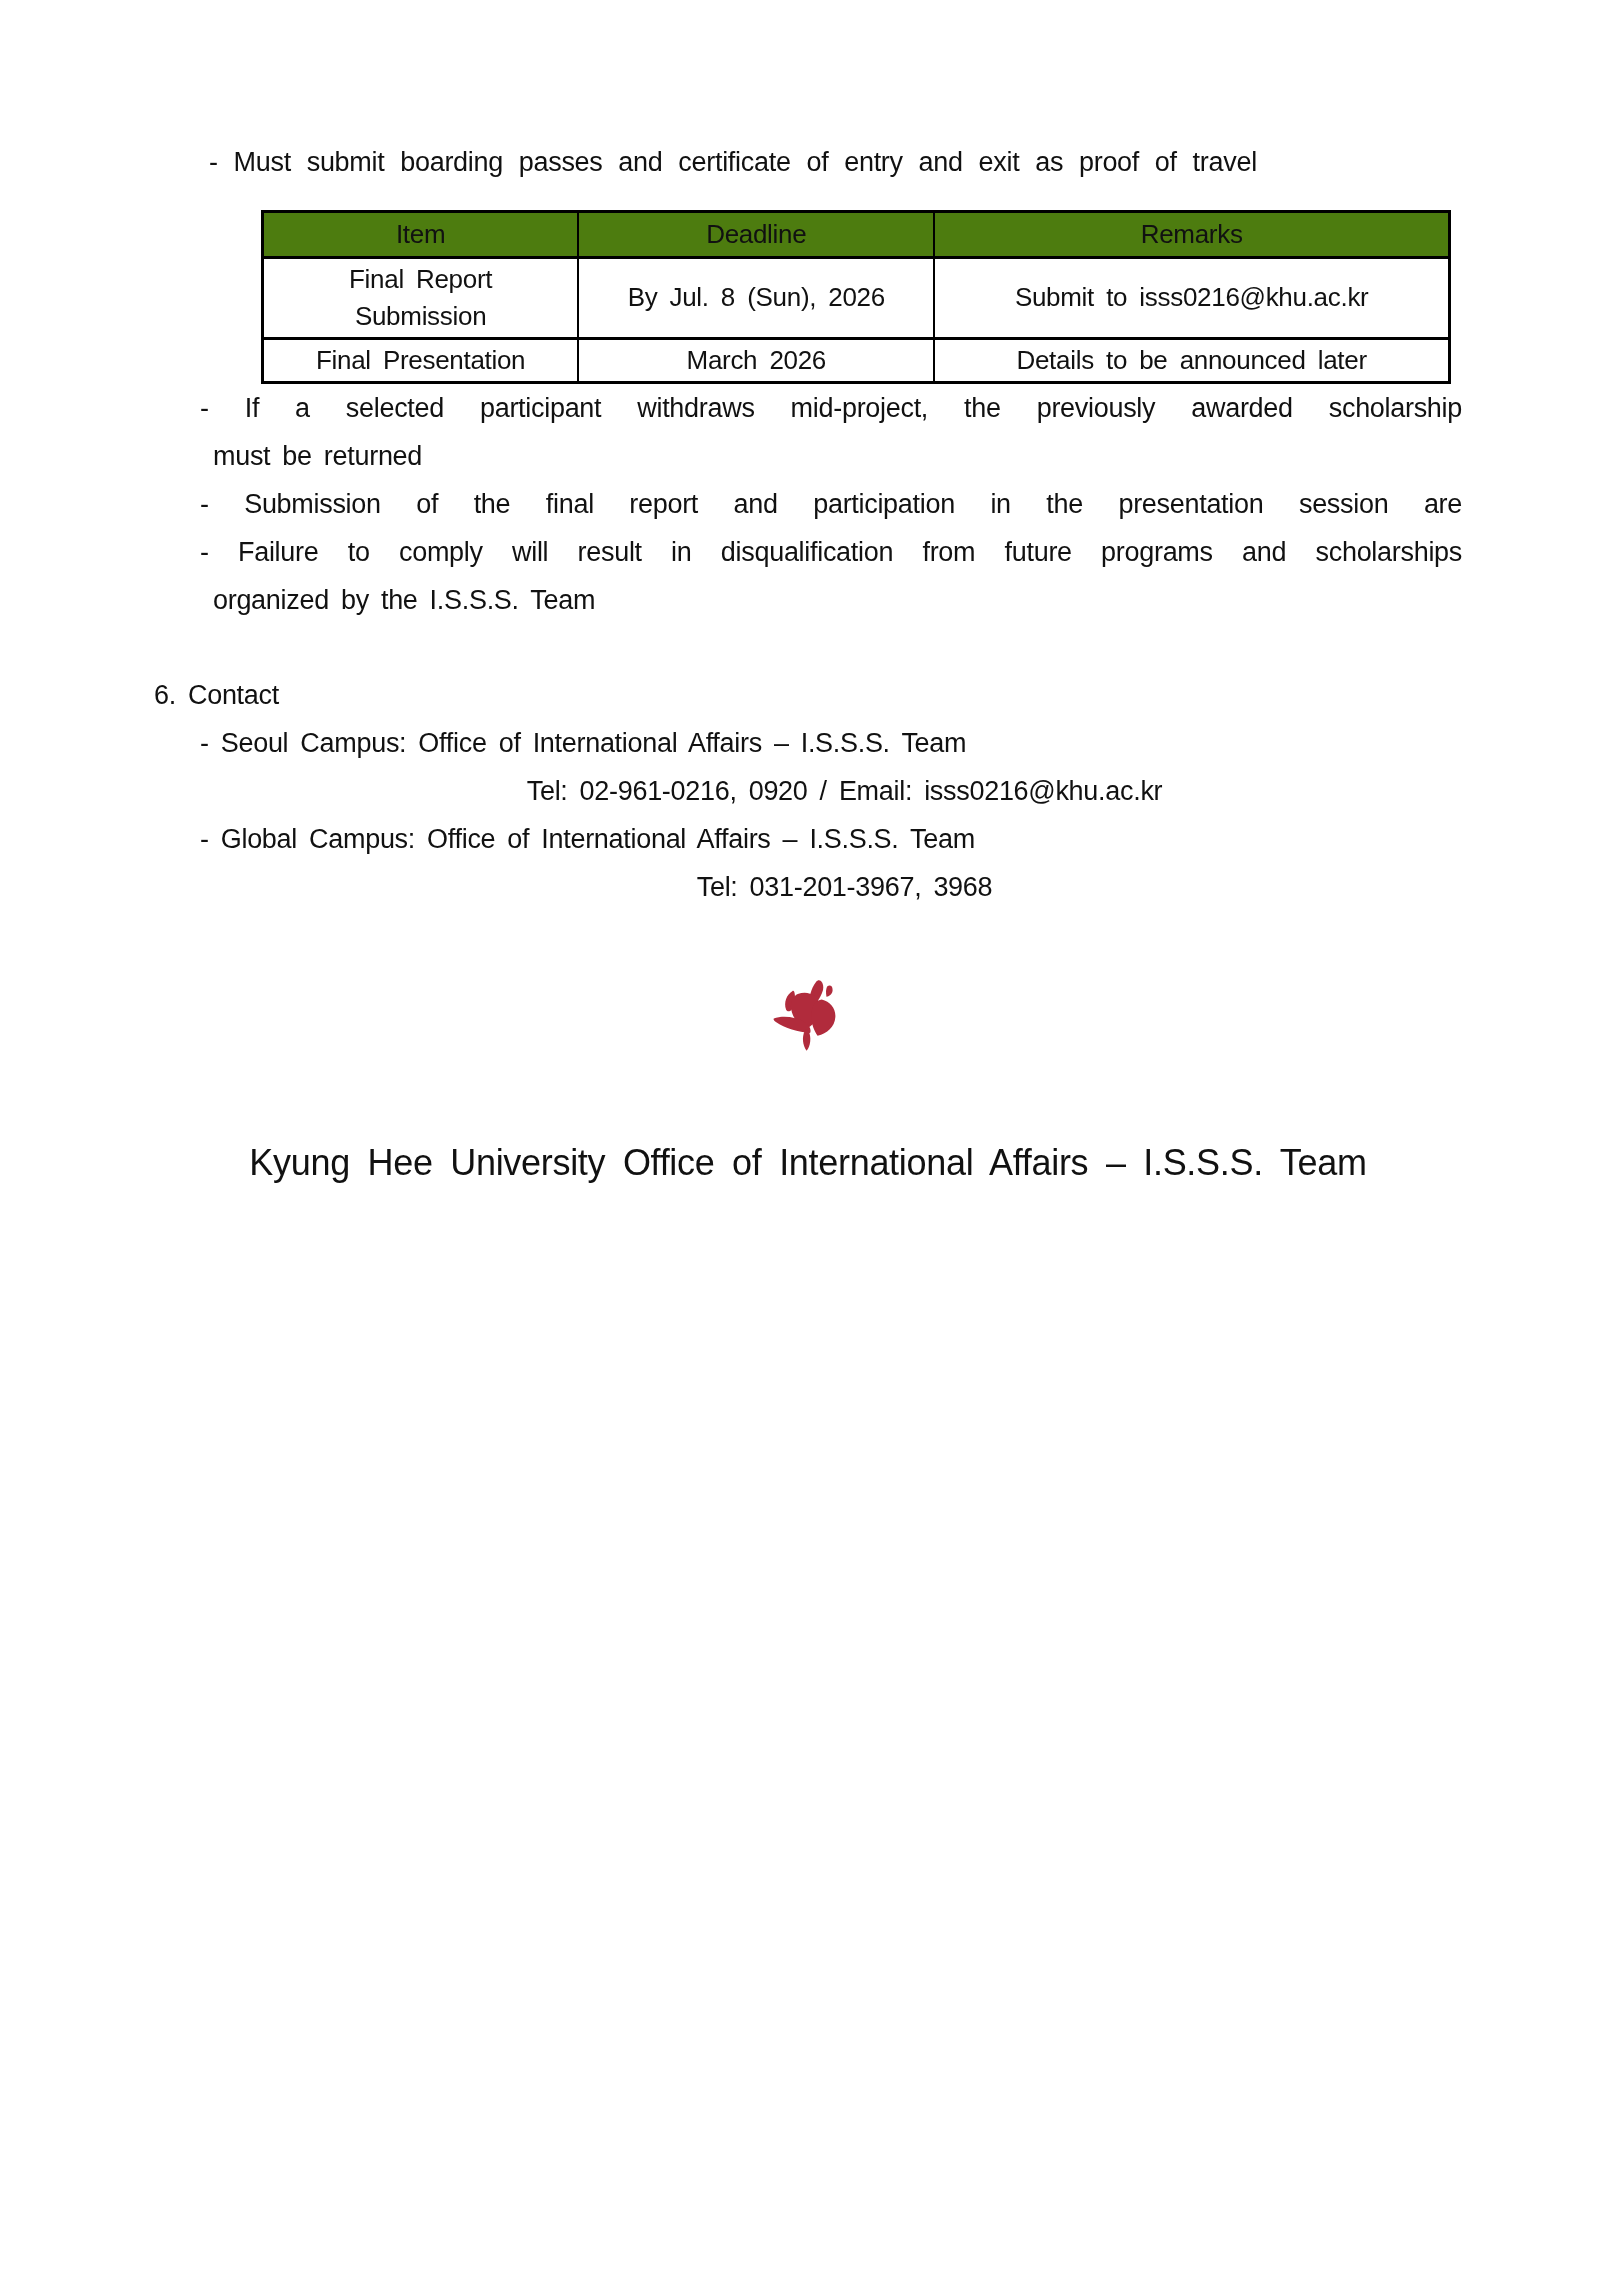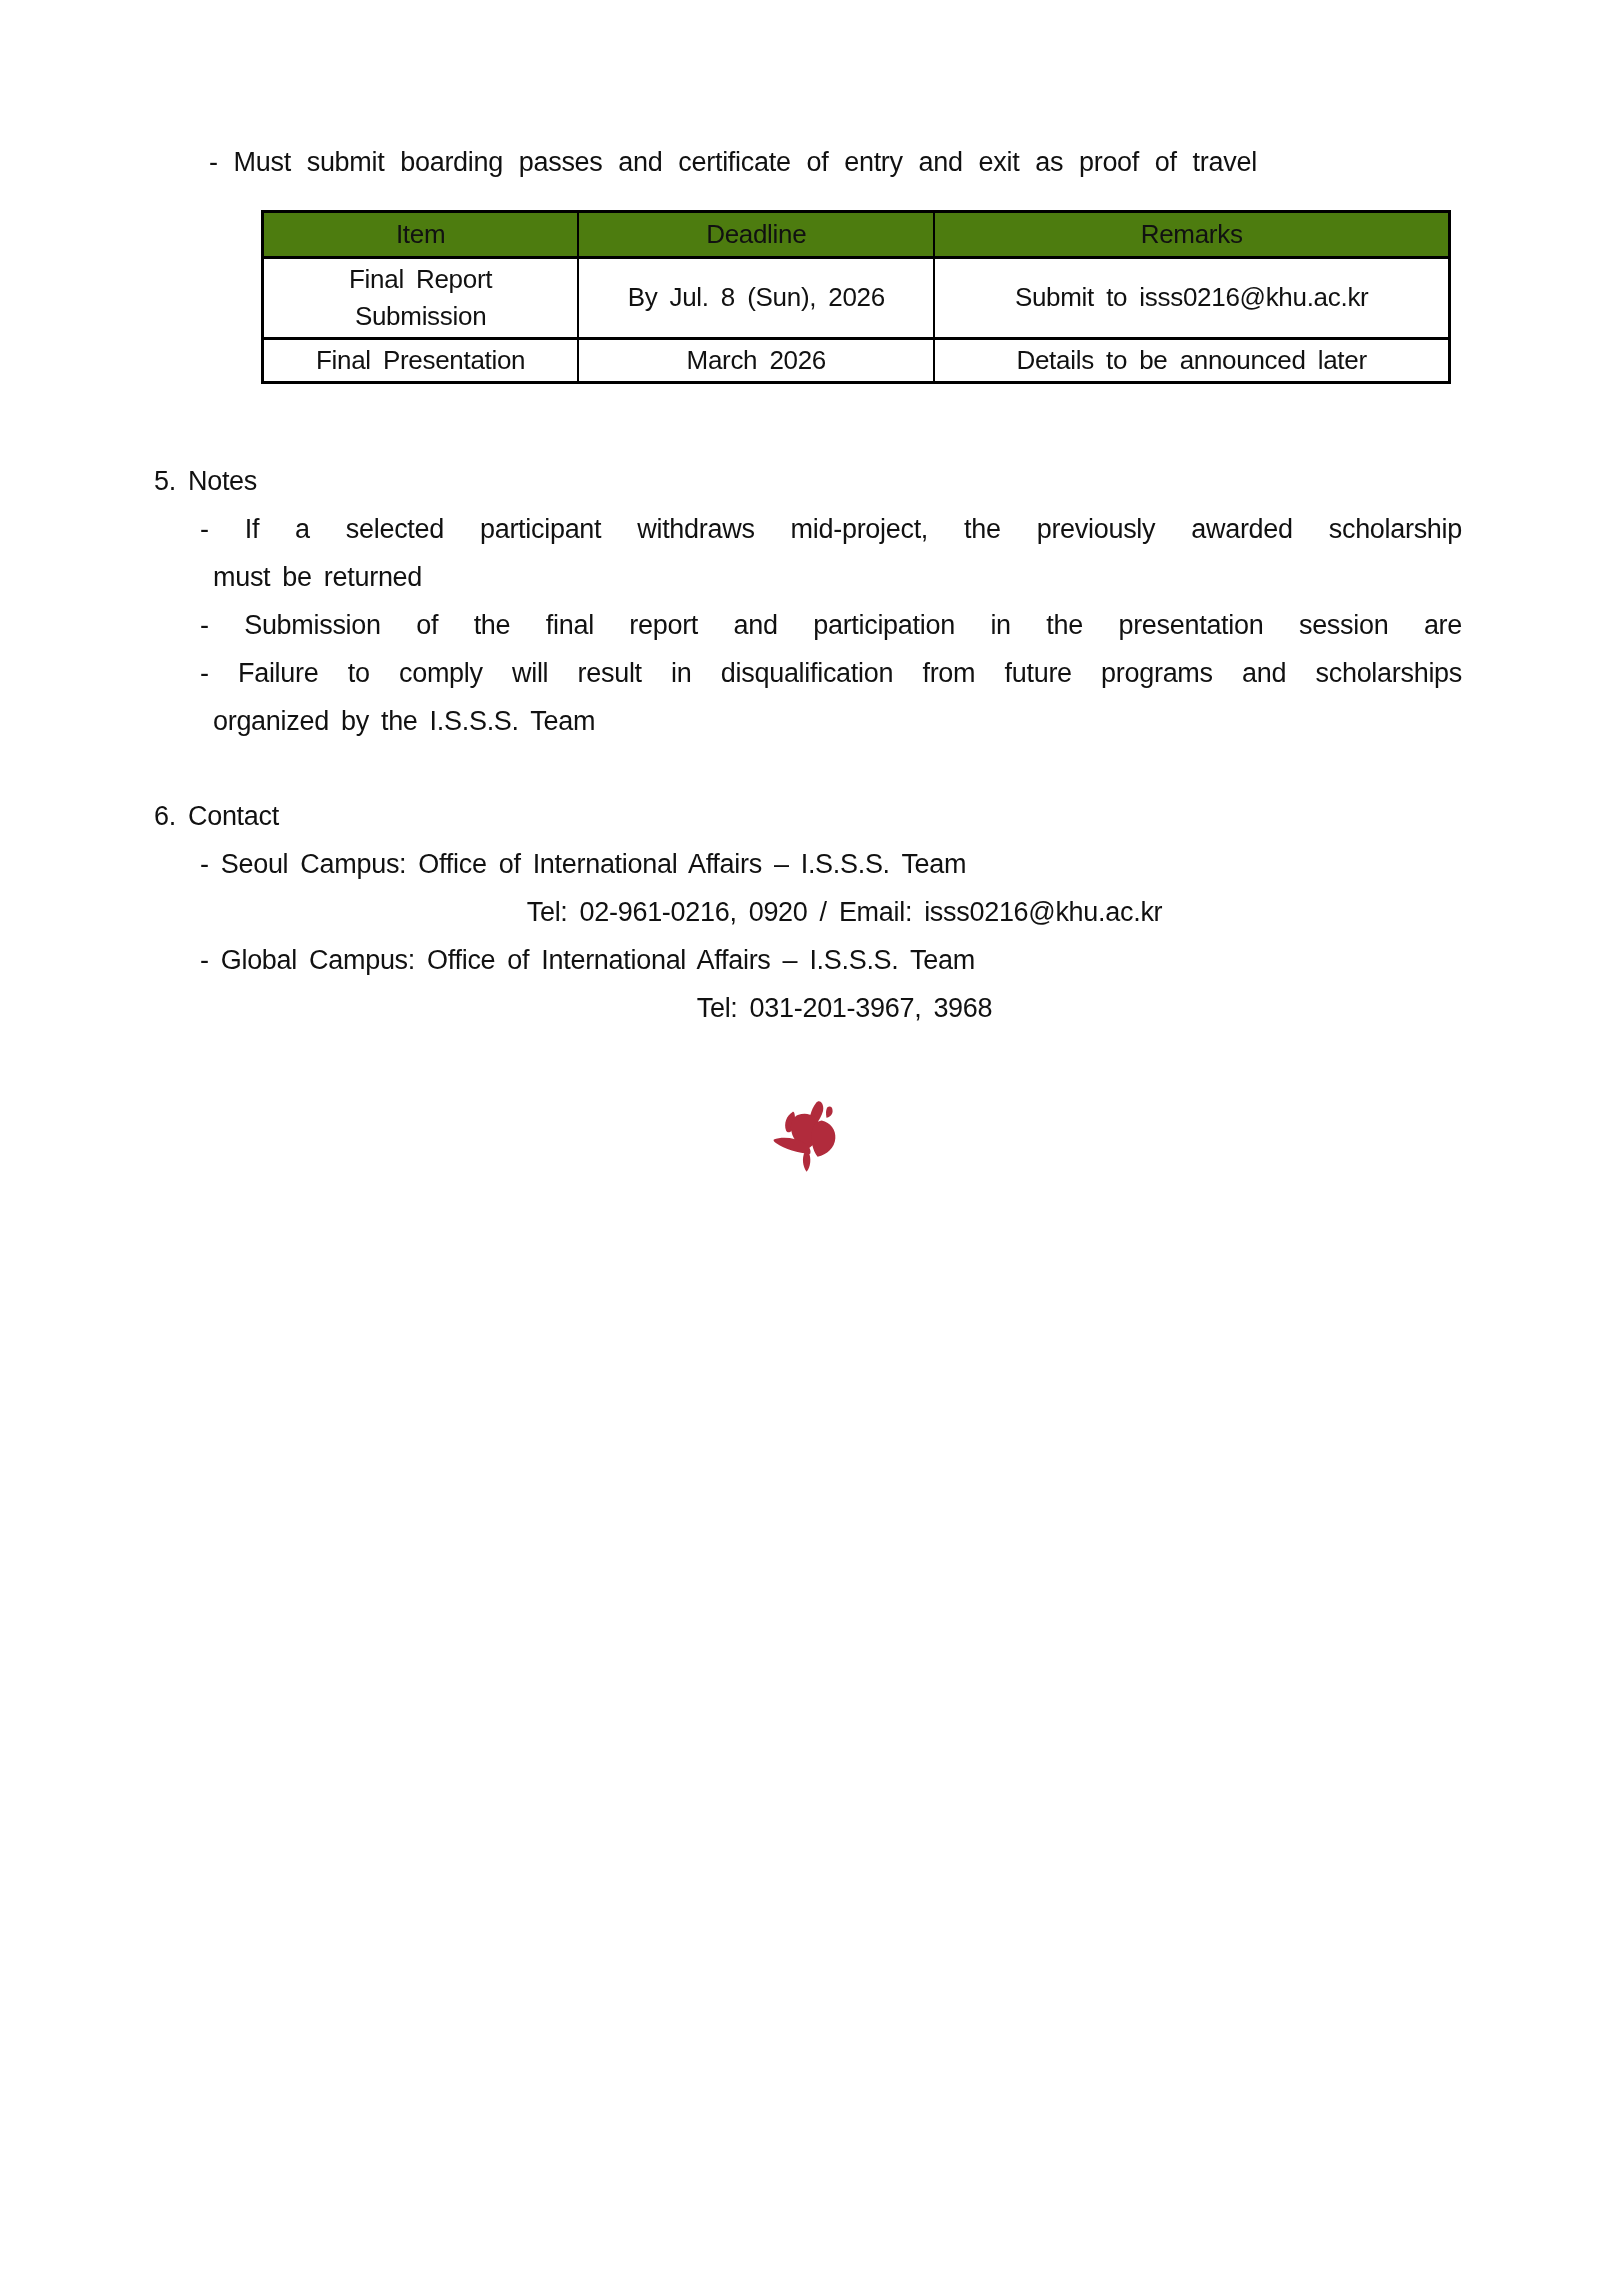--- a/index.html
+++ b/index.html
@@ -149,21 +149,20 @@
         </tr>
         <tr>
           <td class="cell-row2">Final Presentation</td>
           <td class="cell-row2">March 2026</td>
           <td class="cell-row2">Details to be announced later</td>
         </tr>
       </tbody>
     </table>
   </div>
 
-  <div class="section-heading notes-heading">5. Notes</div>
 
   <div class="hang-item just">- If a selected participant withdraws mid-project, the previously awarded scholarship</div>
   <div class="cont-line">must be returned</div>
 
   <div class="hang-item just">- Submission of the final report and participation in the presentation session are</div>
 
   <div class="hang-item just">- Failure to comply will result in disqualification from future programs and scholarships</div>
   <div class="cont-line">organized by the I.S.S.S. Team</div>
 
   <div class="section-heading contact-heading">6. Contact</div>
@@ -188,15 +187,16 @@
 
         <path d="M80,34 C93,37 101,48 100,60 C99,74 88,84 74,87 C67,78 63,63 66,49 C68,40 73,35 80,34 Z"></path>
 
         <path d="M10,62 C22,57 42,59 57,68 C63,73 65,79 63,83 C46,82 26,76 13,67 C10,65 9,63 10,62 Z"></path>
 
         <path d="M55,80 C51,89 52,101 58,109 C64,102 65,89 61,80 C59,77 57,77 55,80 Z"></path>
       </g>
     </svg>
   </div>
 
+  <div class="footer-line">Kyung Hee University Office of International Affairs – I.S.S.S. Team</div>
 
 </div>
 
 
 </body></html>

